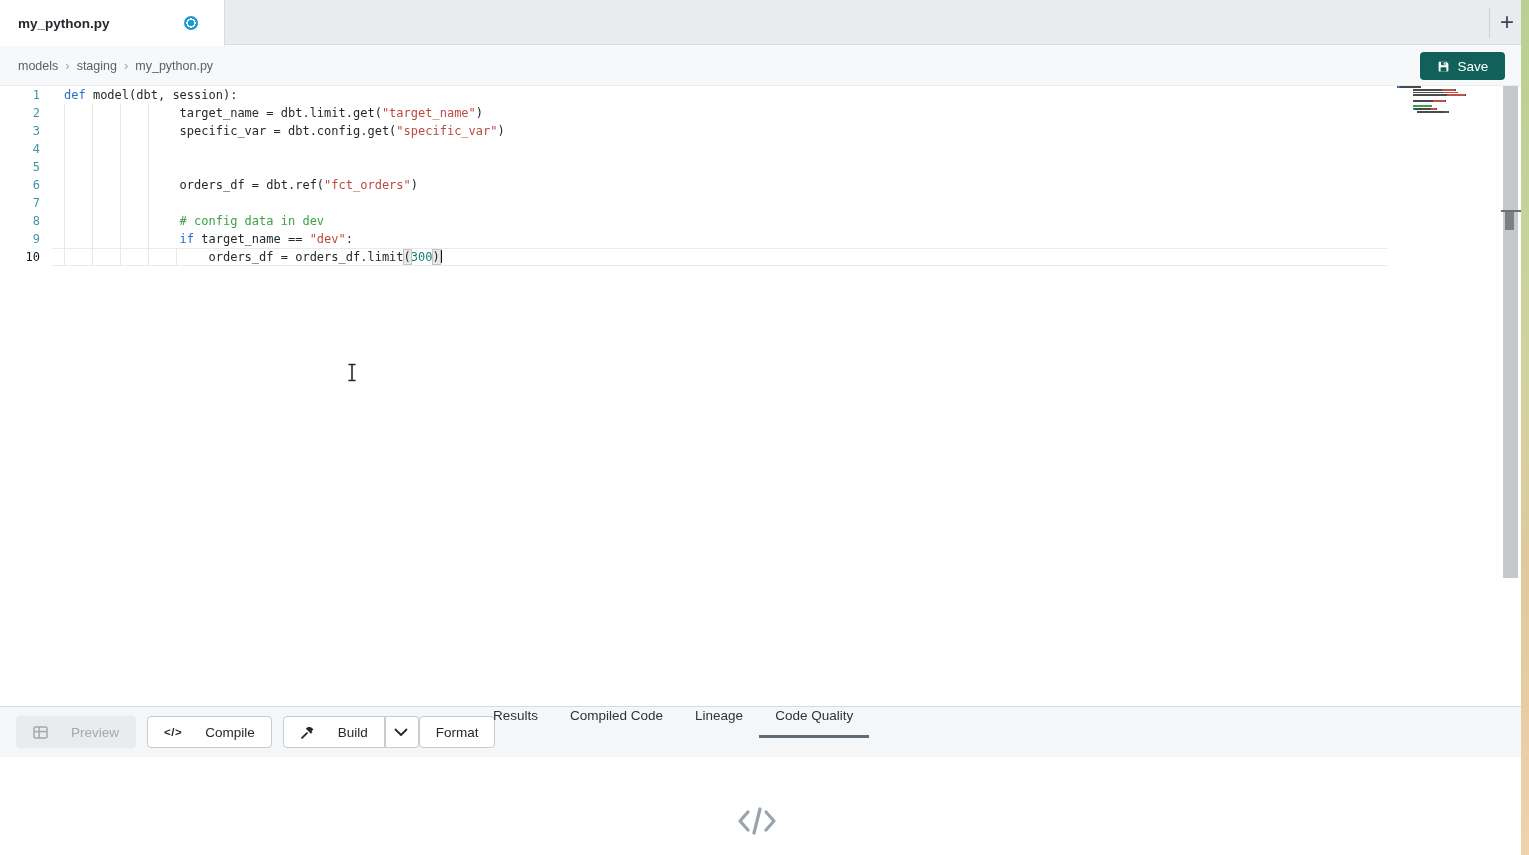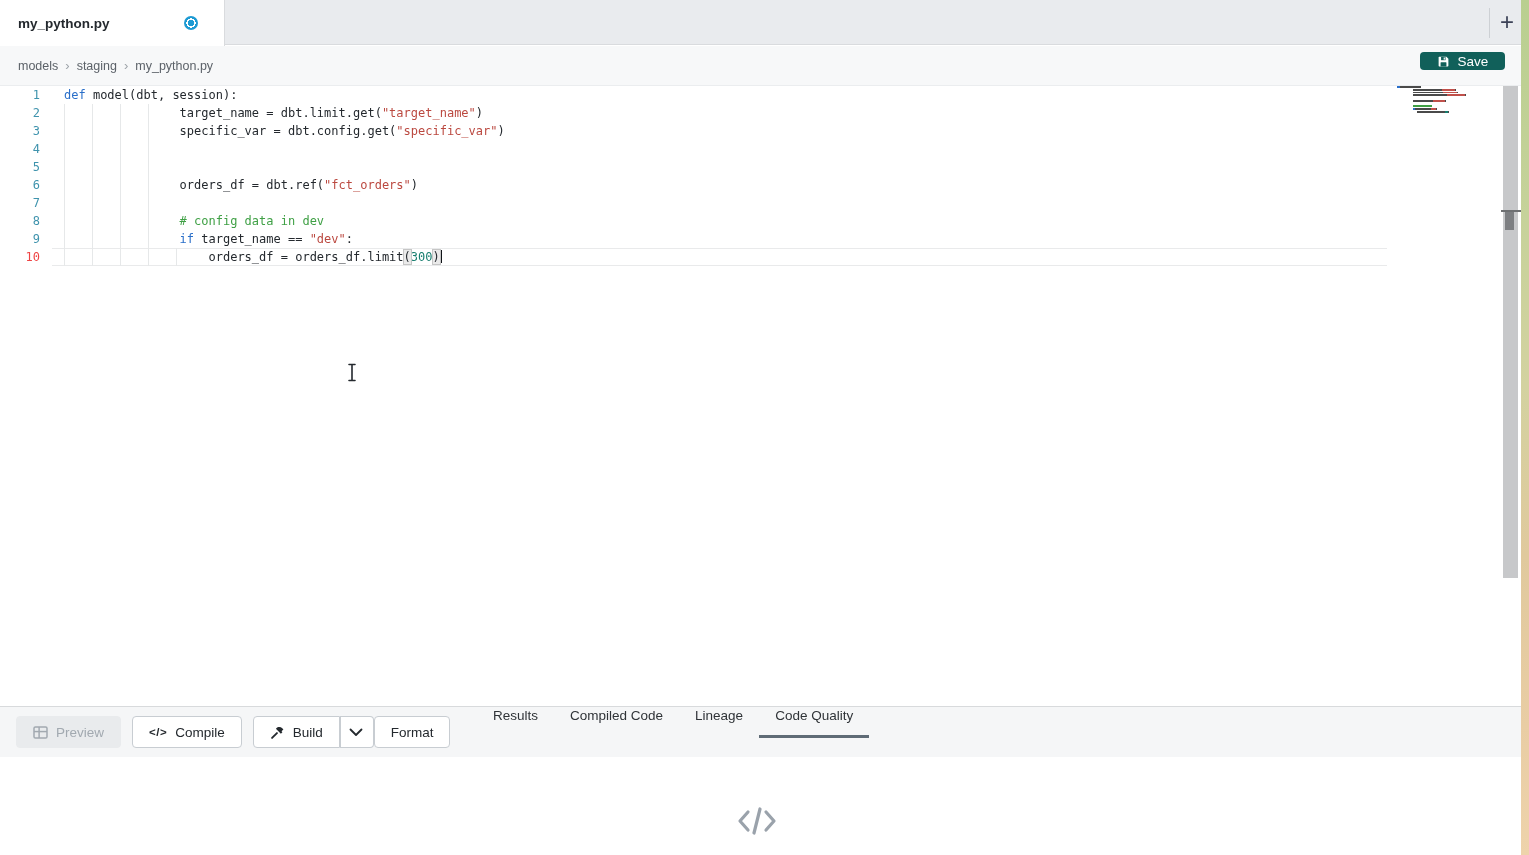--- a/index.html
+++ b/index.html
@@ -37,33 +37,33 @@
   }
   
   .breadcrumb-bar {
     position:absolute; top:46px; left:0; width:1521px; height:40px;
     background:#f7f8f9; border-bottom:1px solid #ebedef;
     display:flex; align-items:center; padding-left:18px;
   }
   .crumb { font-size:12.5px; color:#5c6269; }
   .crumb-sep { font-size:13px; color:#9ca2a8; margin:0 7px; }
   .save-btn {
-    position:absolute; left:1420px; top:52px; width:85px; height:18px;
+    position:absolute; left:1420px; top:52px; width:85px; height:28px;
     background:#11605a; border:none; border-radius:4px;
     color:#fff; font-size:13.5px; font-family:"Liberation Sans",sans-serif;
     display:flex; align-items:center; justify-content:center; gap:8px; cursor:pointer;
   }
   
   .editor {
     position:absolute; top:86px; left:0; width:1521px; height:620px;
     background:#fff; font-family:"DejaVu Sans Mono", monospace; font-size:12px;
   }
   .line { display:flex; height:18px; line-height:18px; position:relative; }
   .gutter { width:40px; flex:none; text-align:right; color:#3f93ad; }
-  .line.active .gutter { color:#ef4444;padding-left:12px; }
+  .line.active .gutter { color:#0f172a;padding-left:12px; }
   .code { padding-left:24px; white-space:pre; color:#24292e; }
   .tok-kw  { color:#2a6fc9; }
   .tok-str { color:#bb4940; }
   .tok-com { color:#3fa045; }
   .tok-num { color:#177e6f; }
   .tok-txt { color:#24292e; }
   .tok-ws  { color:transparent; }
   .tok-brk { background:#eaeaea; outline:1px solid #c6c6c6; color:#24292e; }
   .caret { display:inline-block; width:2px; height:13px; background:#101418; vertical-align:-2px; }
   .hl {
@@ -84,21 +84,21 @@
   .sb-handle { position:absolute; top:126px; left:2px; width:9px; height:18px; background:#7d7f82; }
   
   .mouse-cursor { position:absolute; left:346px; top:363px; }
   
   .toolbar {
     position:absolute; top:706px; left:0; width:1521px; height:51px;
     background:#f5f6f7; border-top:1px solid #d8dadc;
     display:flex; align-items:center; padding-left:16px;
   }
   .btn {
-    height:32px; display:flex; align-items:center; justify-content:center; gap:8px;
+    height:32px; display:flex; align-items:center; justify-content:center; gap:23px;
     background:#fff; border:1px solid #c8cdd2; border-radius:4px;
     font-size:13.5px; color:#24292e; font-family:"Liberation Sans",sans-serif;
     padding:0 16px; cursor:pointer;
   }
   .btn.disabled { background:#e9ebed; border-color:#e9ebed; color:#a2a9b0; cursor:default; }
   .btn + .btn, .btn-group { margin-left:11px; }
   .btn-group { display:flex; }
   .btn-group .btn-main { border-radius:4px 0 0 4px; }
   .btn-group .btn-caret { width:34px; padding:0; border-radius:0 4px 4px 0; border-left:none; box-shadow:inset 1px 0 0 #c8cdd2; }
   .code-glyph { font-weight:bold; font-size:11.5px; letter-spacing:0.5px; color:#24292e; }

